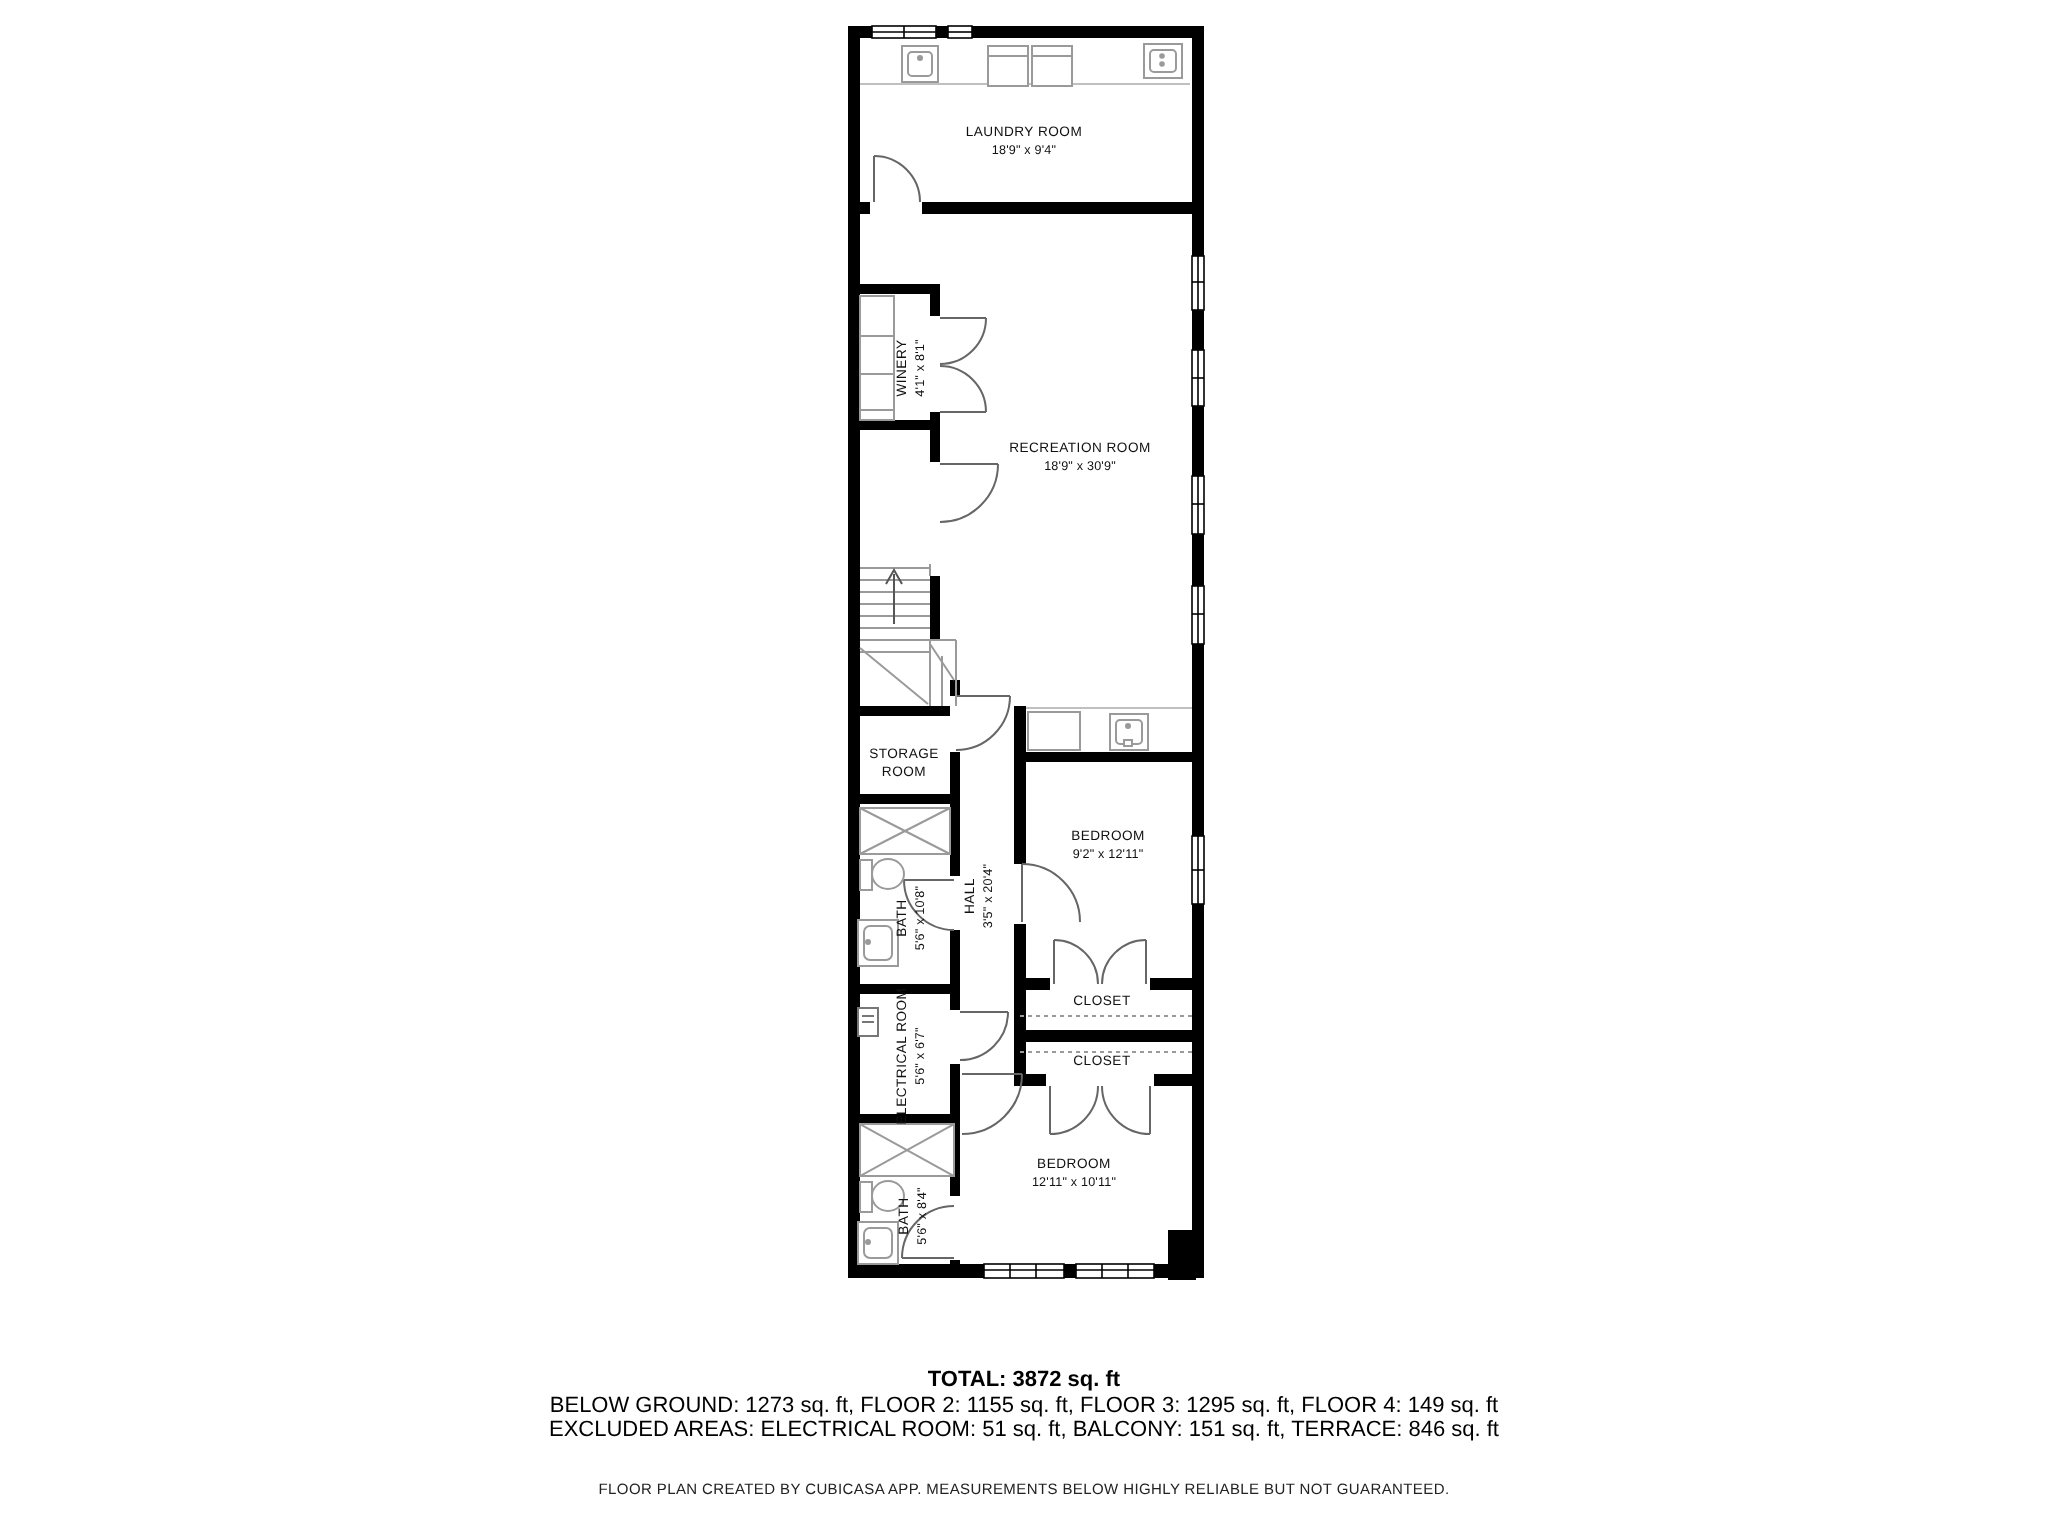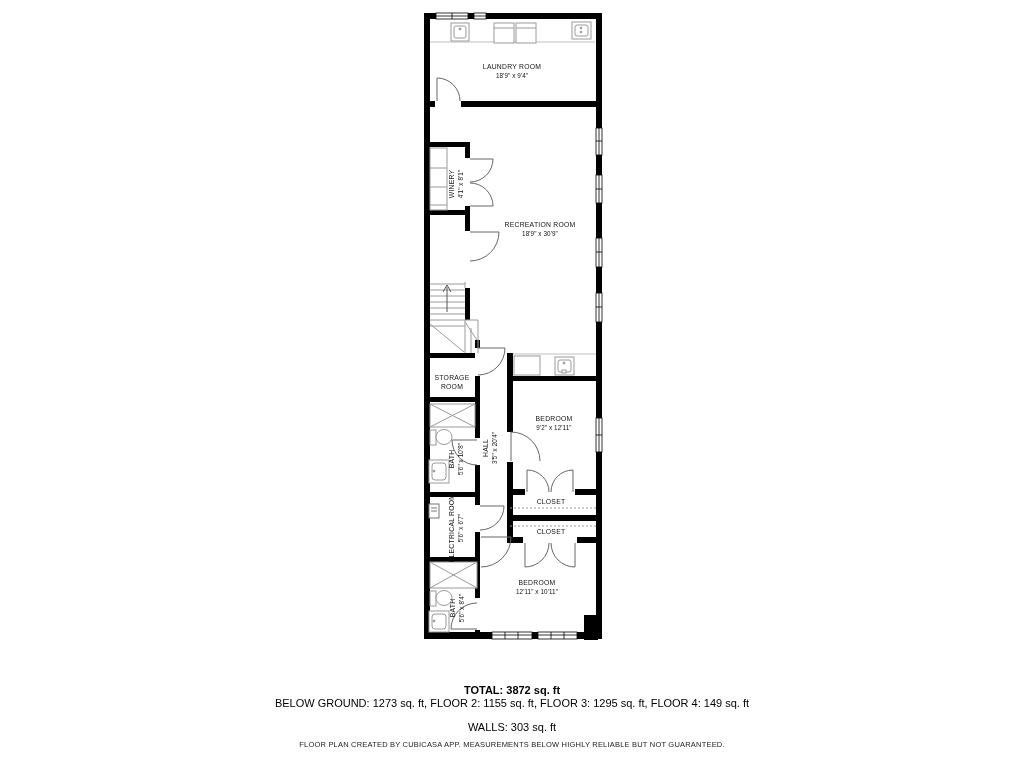--- a/index.html
+++ b/index.html
@@ -334,16 +334,16 @@
     <div class="dm">5'6" x 8'4"</div>
   </div>
 
   <div class="lbl" style="left:537px;top:587px;">
     <div class="nm">BEDROOM</div>
     <div class="dm">12'11" x 10'11"</div>
   </div>
 
   <div class="summary sum-total">TOTAL: 3872 sq. ft</div>
   <div class="summary sum-line sum-floors">BELOW GROUND: 1273 sq. ft, FLOOR 2: 1155 sq. ft, FLOOR 3: 1295 sq. ft, FLOOR 4: 149 sq. ft</div>
-  <div class="summary sum-line sum-walls">WALLS: 303 sq. ft</div>
+  <div class="summary sum-line sum-excluded">EXCLUDED AREAS: ELECTRICAL ROOM: 51 sq. ft, BALCONY: 151 sq. ft, TERRACE: 846 sq. ft</div>
   <div class="summary sum-footer">FLOOR PLAN CREATED BY CUBICASA APP. MEASUREMENTS BELOW HIGHLY RELIABLE BUT NOT GUARANTEED.</div>
 
 </div>
 
 </body></html>

